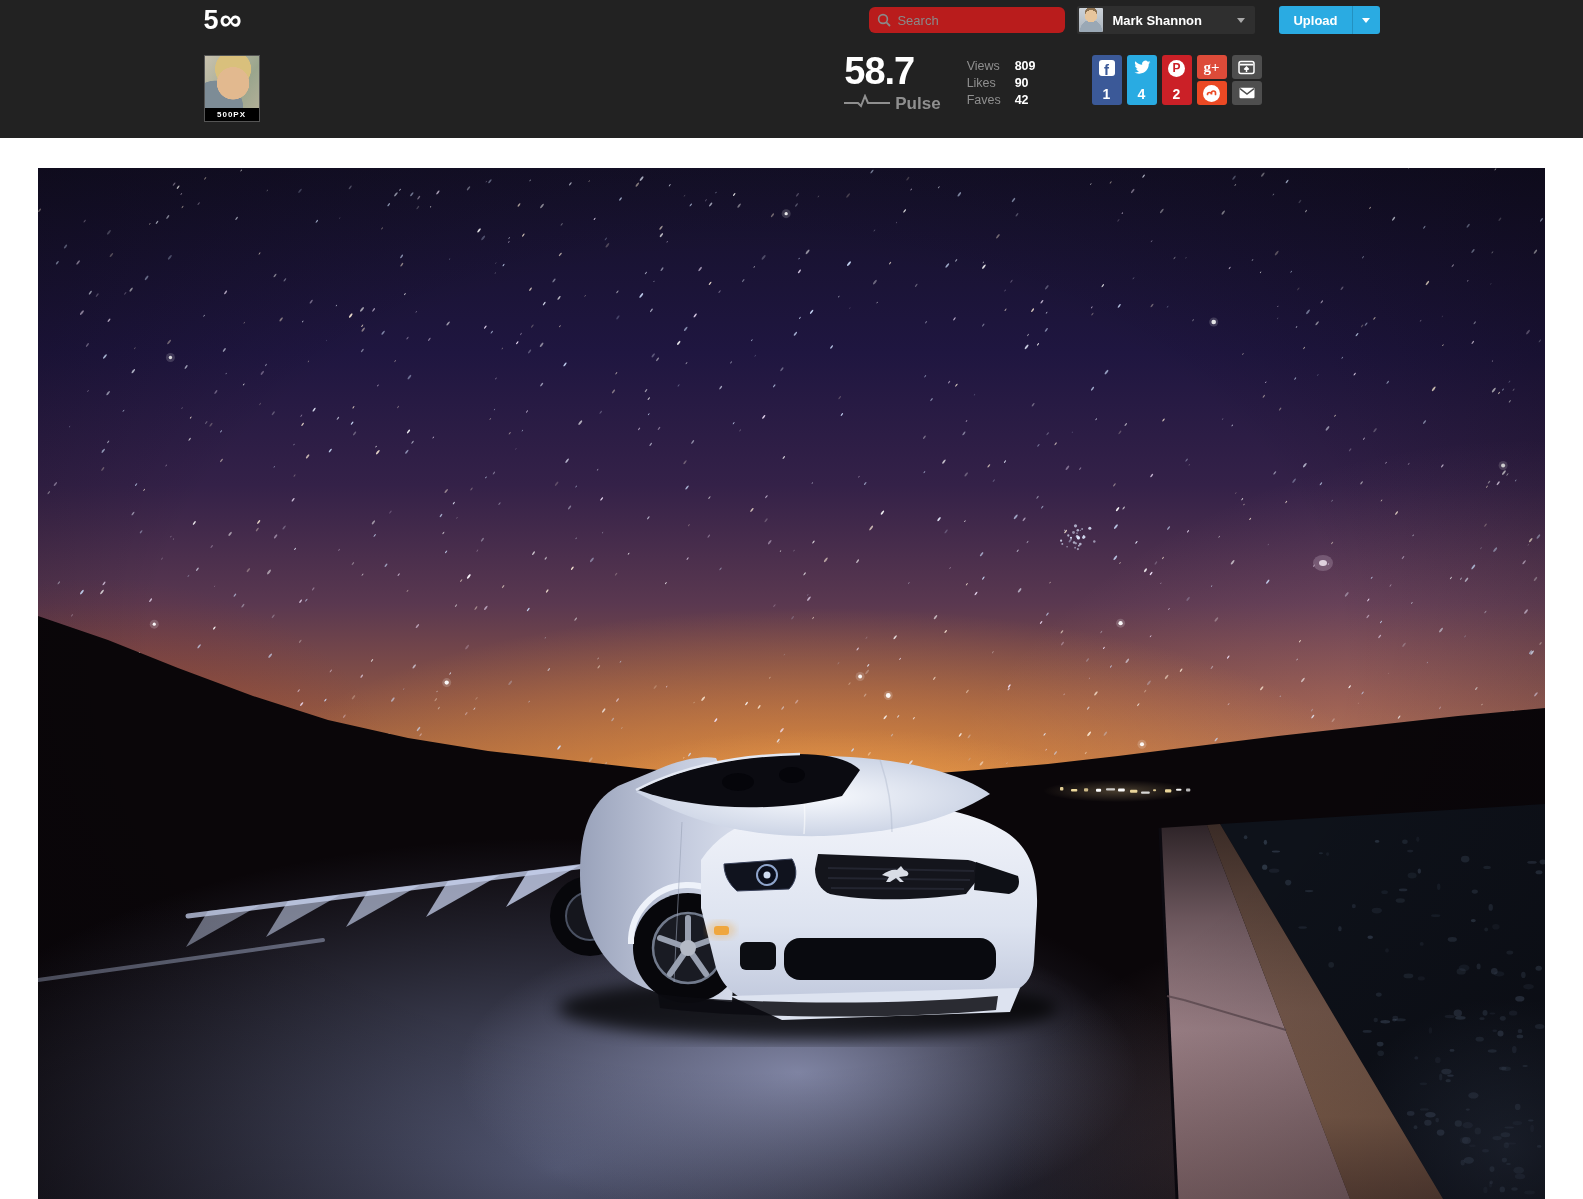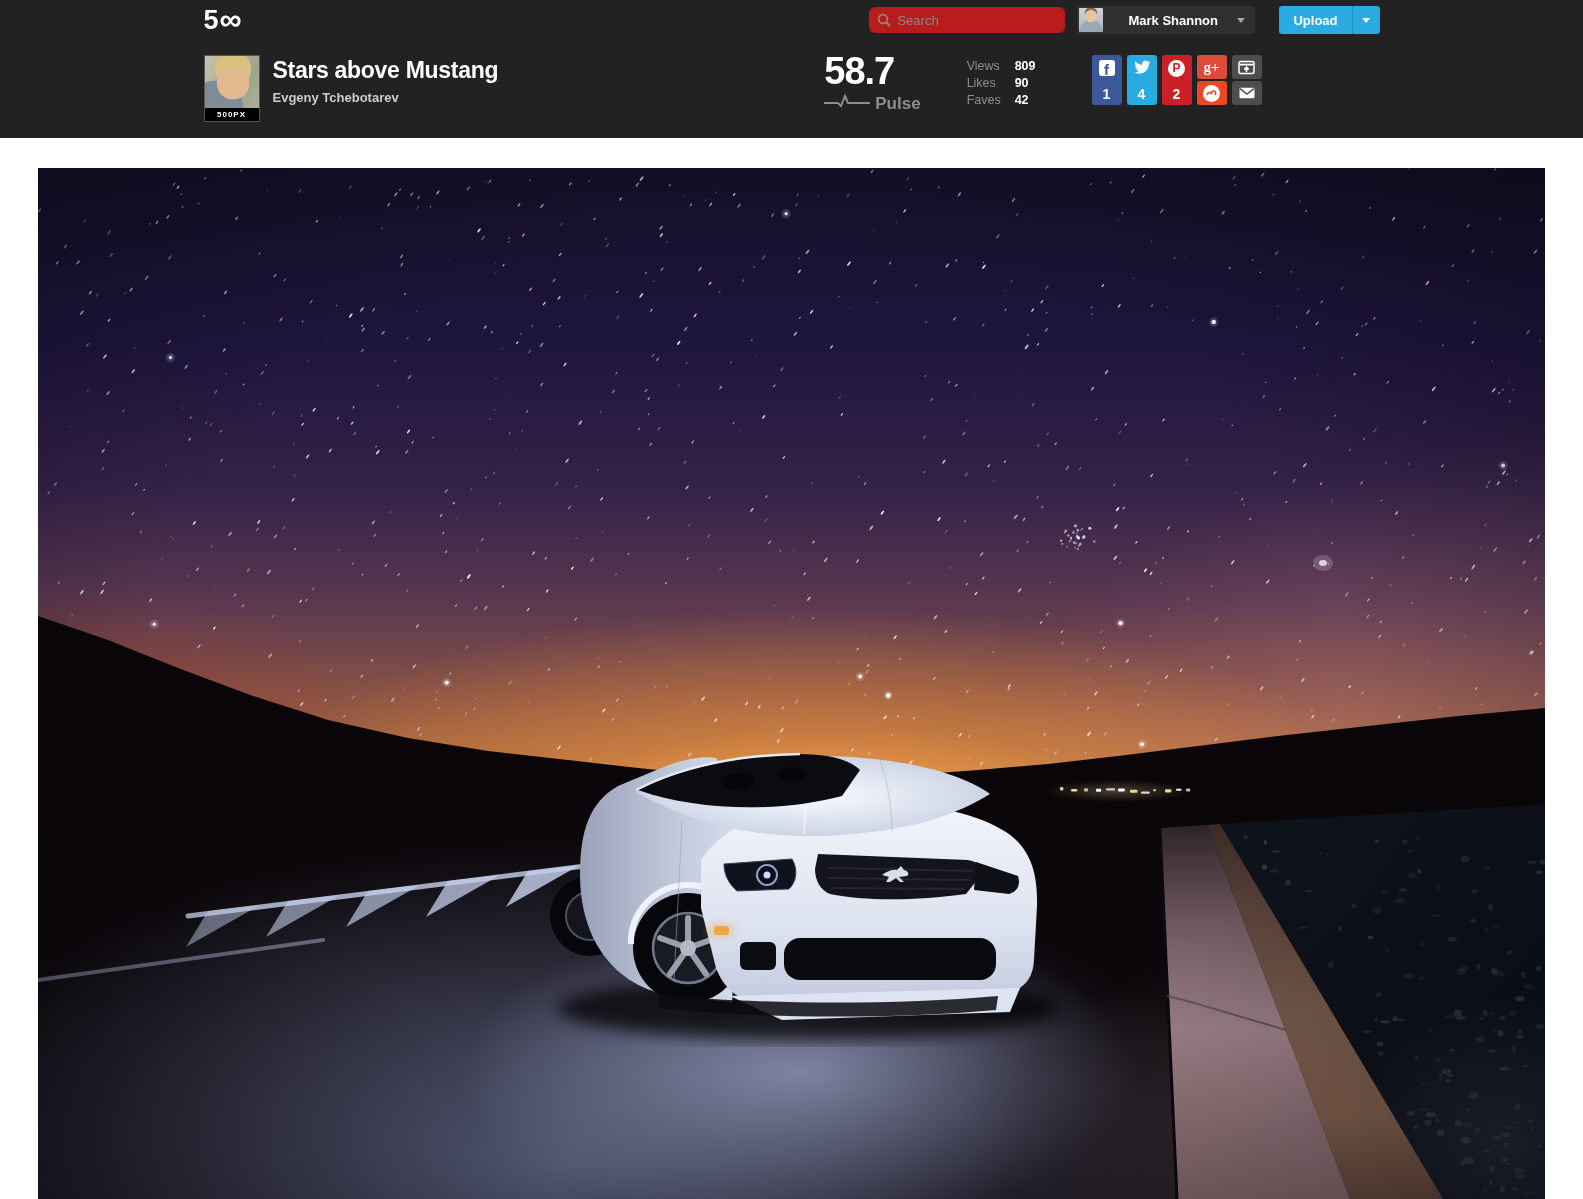--- a/index.html
+++ b/index.html
@@ -21,21 +21,21 @@
                      margin-left:6px; width:150px; font-family:"Liberation Sans",sans-serif; }
   .searchbox input::placeholder { color:#8a8a8a; }
   .usermenu { margin-left:12px; background:#2f2f2f; border-radius:2px; height:28px; width:178px;
               display:flex; align-items:center; padding:2px; cursor:pointer; }
   .mini-avatar { width:24px; height:24px; border-radius:1px; flex:none;
       background:
         radial-gradient(circle at 50% 34%, #e7c59c 0 30%, rgba(0,0,0,0) 31%),
         radial-gradient(circle at 50% 20%, #8a6f4e 0 26%, rgba(0,0,0,0) 27%),
         radial-gradient(circle at 50% 95%, #9aa8b5 0 42%, rgba(0,0,0,0) 43%),
         linear-gradient(#cdd3d9,#aab3bc); }
-  .usermenu .uname { color:#fff; font-size:13px; font-weight:bold; margin-left:25px; }
+  .usermenu .uname { color:#fff; font-size:13px; font-weight:bold; margin-left:9px; }
   .caret { width:0; height:0; border-left:4px solid transparent; border-right:4px solid transparent;
            border-top:5px solid #a9a9a9; margin-left:auto; margin-right:8px; }
   .upload-btn { margin-left:24px; background:#2aabe2; border-radius:3px; height:28px;
                 display:flex; align-items:center; cursor:pointer; }
   .upload-btn .lbl { color:#fff; font-size:13px; font-weight:bold; padding:0 14px; }
   .upload-btn .sep { width:1px; height:28px; background:rgba(0,0,0,0.15); }
   .upload-btn .caret { border-top-color:#ffffff; margin:0 10px 0 9px; }
 
   
   .subheader { background:#222222; height:98px; }
@@ -52,21 +52,21 @@
   .photo-title { color:#ffffff; font-size:23px; font-weight:bold; letter-spacing:-0.3px; }
   .photo-author { color:#cbcbcb; font-size:13px; font-weight:bold; margin-top:6px; cursor:pointer; }
 
   .sub-right { margin-left:auto; margin-right:118px; display:flex; }
   .pulse-block { text-align:left; }
   .pulse-num { color:#fff; font-size:38px; font-weight:bold; letter-spacing:-1px; line-height:0.85; }
   .pulse-row { display:flex; align-items:flex-start; margin-top:7px; }
   .pulse-label { color:#8f8f8f; font-size:17px; font-weight:bold; margin-left:5px; }
   .stats { margin-left:26px; padding-top:3px; }
   .stat-row { display:flex; font-size:12.5px; line-height:17px; }
-  .stat-label { color:#8f8f8f; width:38px; text-align:left;margin-left:20px; }
+  .stat-label { color:#8f8f8f; width:38px; text-align:left; }
   .stat-value { color:#ffffff; font-weight:bold; margin-left:10px; }
 
   .share-grid { margin-left:56px; display:grid; grid-template-columns:repeat(5,30px);
                 grid-template-rows:24px 24px; gap:2px 5px; }
   .share-tall { grid-row:1 / span 2; border-radius:3px; display:flex; flex-direction:column;
                 align-items:center; justify-content:space-between; padding:5px 0 3px; cursor:pointer; }
   .share-sq { border-radius:3px; display:flex; align-items:center; justify-content:center; cursor:pointer; }
   .share-count { color:#fff; font-size:14px; font-weight:bold; }
   .btn-fb { background:#3b5998; } .btn-tw { background:#29abe2; } .btn-pin { background:#cb2027; }
   .btn-gp { background:#dd4b39; } .btn-su { background:#eb4924; }
@@ -109,24 +109,20 @@
       <span class="sep"></span>
       <span class="caret"></span>
     </div>
   </div>
 </div>
 
 <div class="subheader">
   <div class="subheader-inner">
     <div class="author-avatar">
       <div class="author-badge">500PX</div>
-    </div>
-    <div class="title-block">
-      <div class="photo-title">Stars above Mustang</div>
-      <div class="photo-author">Evgeny Tchebotarev</div>
     </div>
 
     <div class="sub-right">
       <div class="pulse-block">
         <div class="pulse-num">58.7</div>
         <div class="pulse-row">
           <svg width="46" height="16" viewBox="0 0 46 16">
             <polyline points="0,9 14,9 17,12 21,2 24,9 46,9" fill="none" stroke="#8f8f8f" stroke-width="2"></polyline>
           </svg>
           <span class="pulse-label">Pulse</span>

